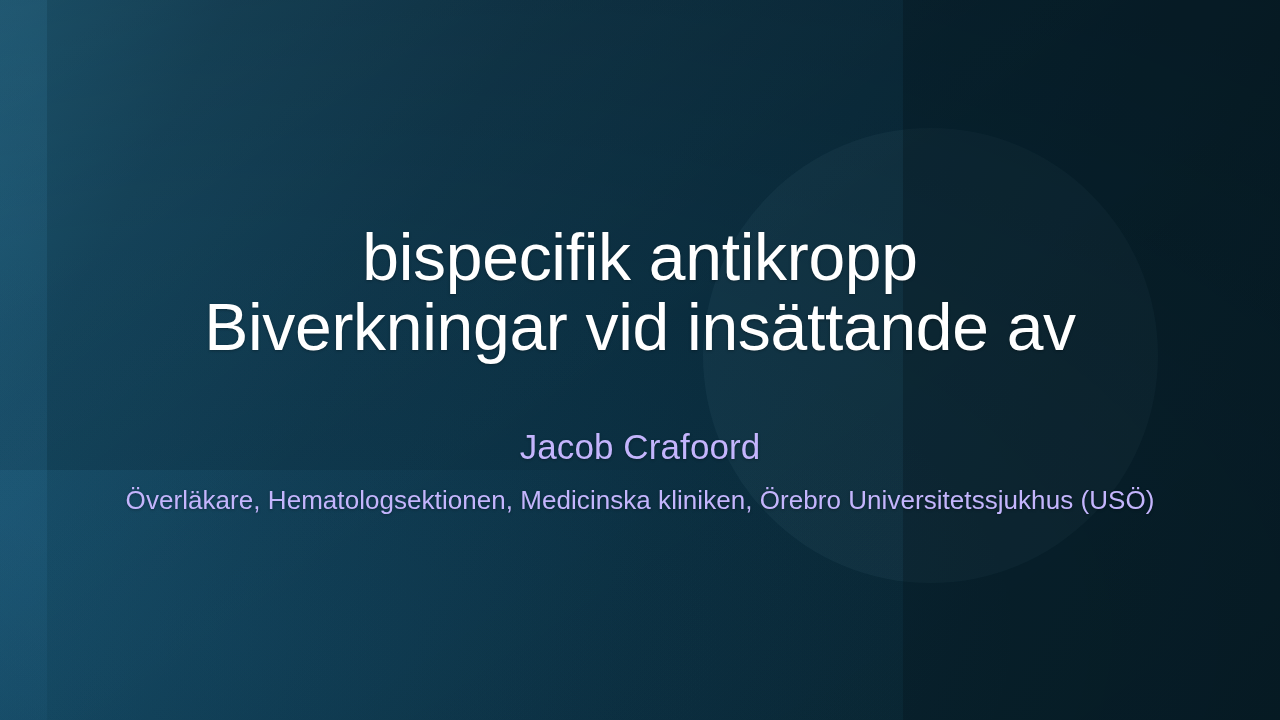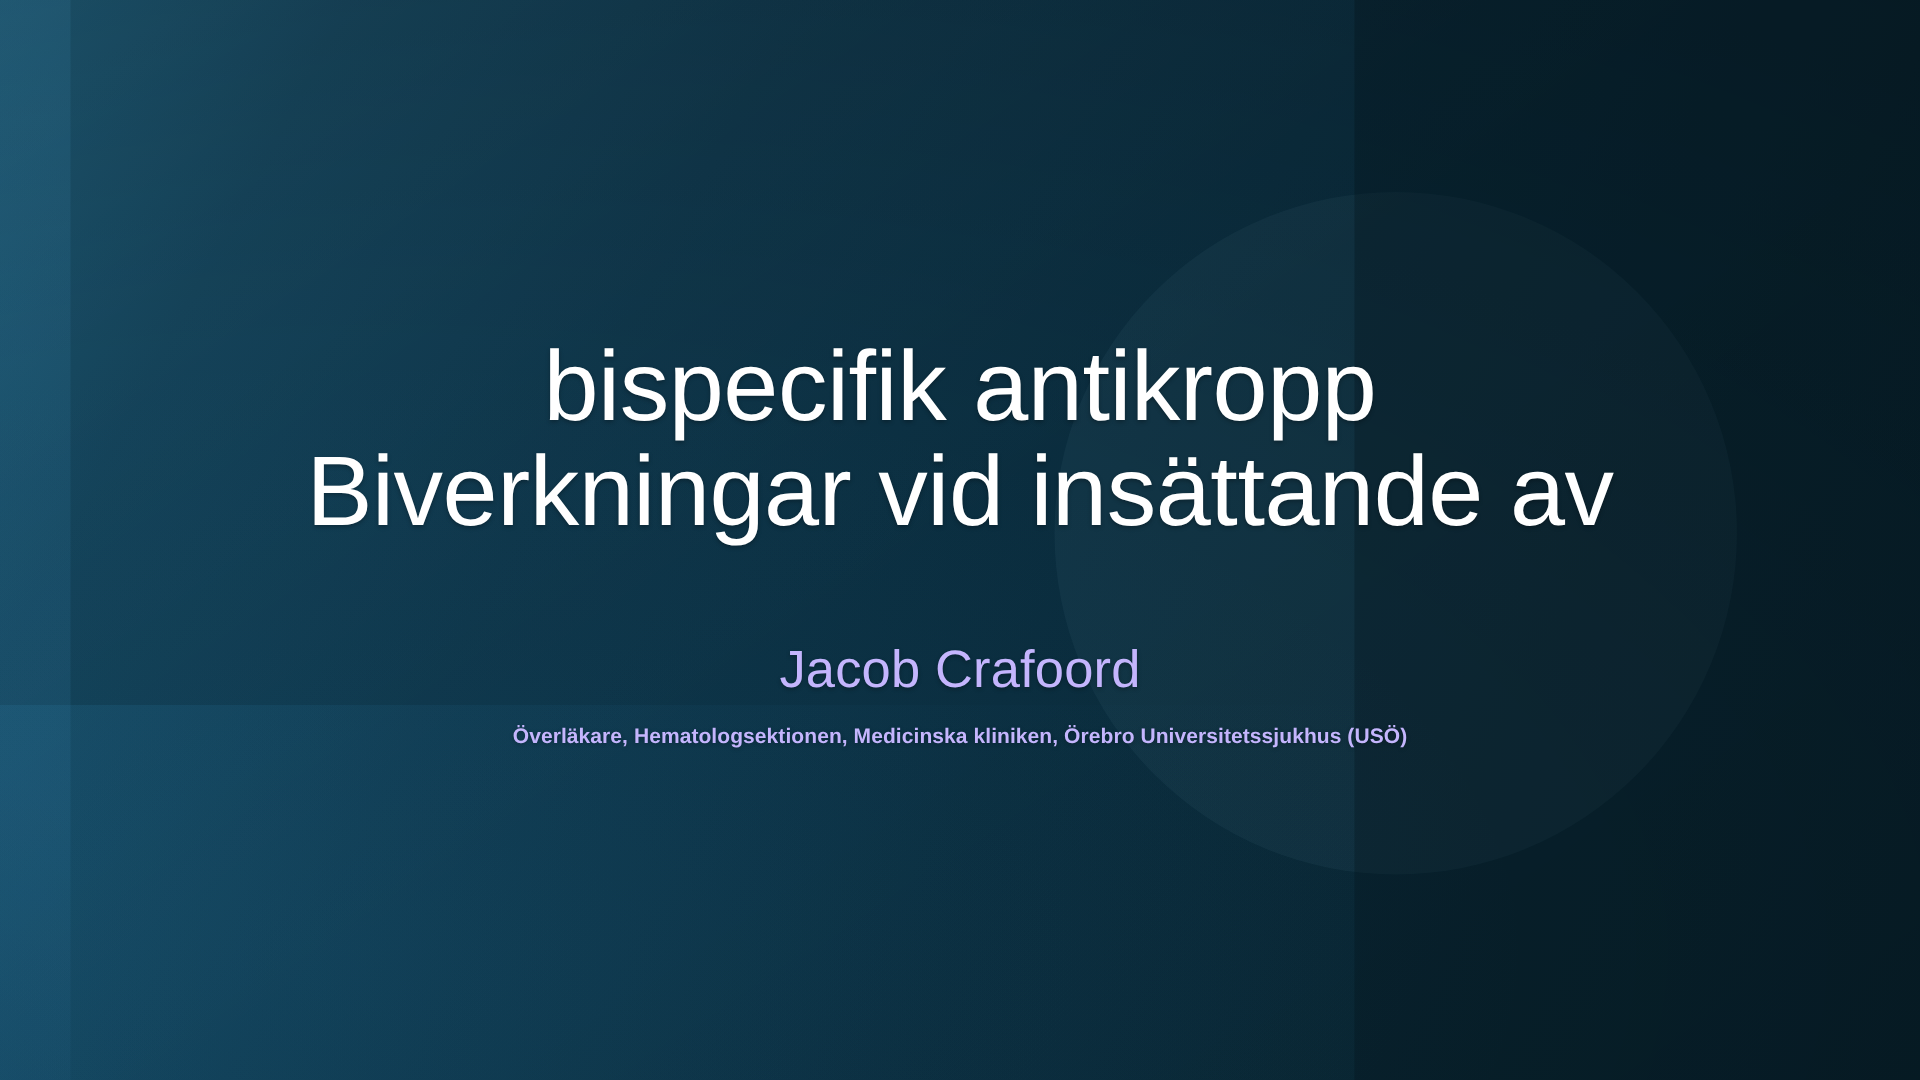--- a/index.html
+++ b/index.html
@@ -129,25 +129,25 @@
     color: #c4b5fd;
   }
   .presenter-name {
     font-size: 35px;
     line-height: 42px;
     font-weight: 400;
     letter-spacing: 0.1px;
     text-shadow: 0 1px 3px rgba(0,0,0,0.28);
   }
   .presenter-affiliation {
-    font-size: 14px;
+    font-size: 26px;
     line-height: 28px;
-    font-weight: 700;
+    font-weight: 400;
     letter-spacing: 0.05px;
-    margin-top: 8px;
+    margin-top: 18px;
     white-space: nowrap;
     text-shadow: 0 1px 3px rgba(0,0,0,0.28);
   }
 </style>
 </head>
 <body>
 
 <div id="slide">
 
   <div class="bg-base"></div>

